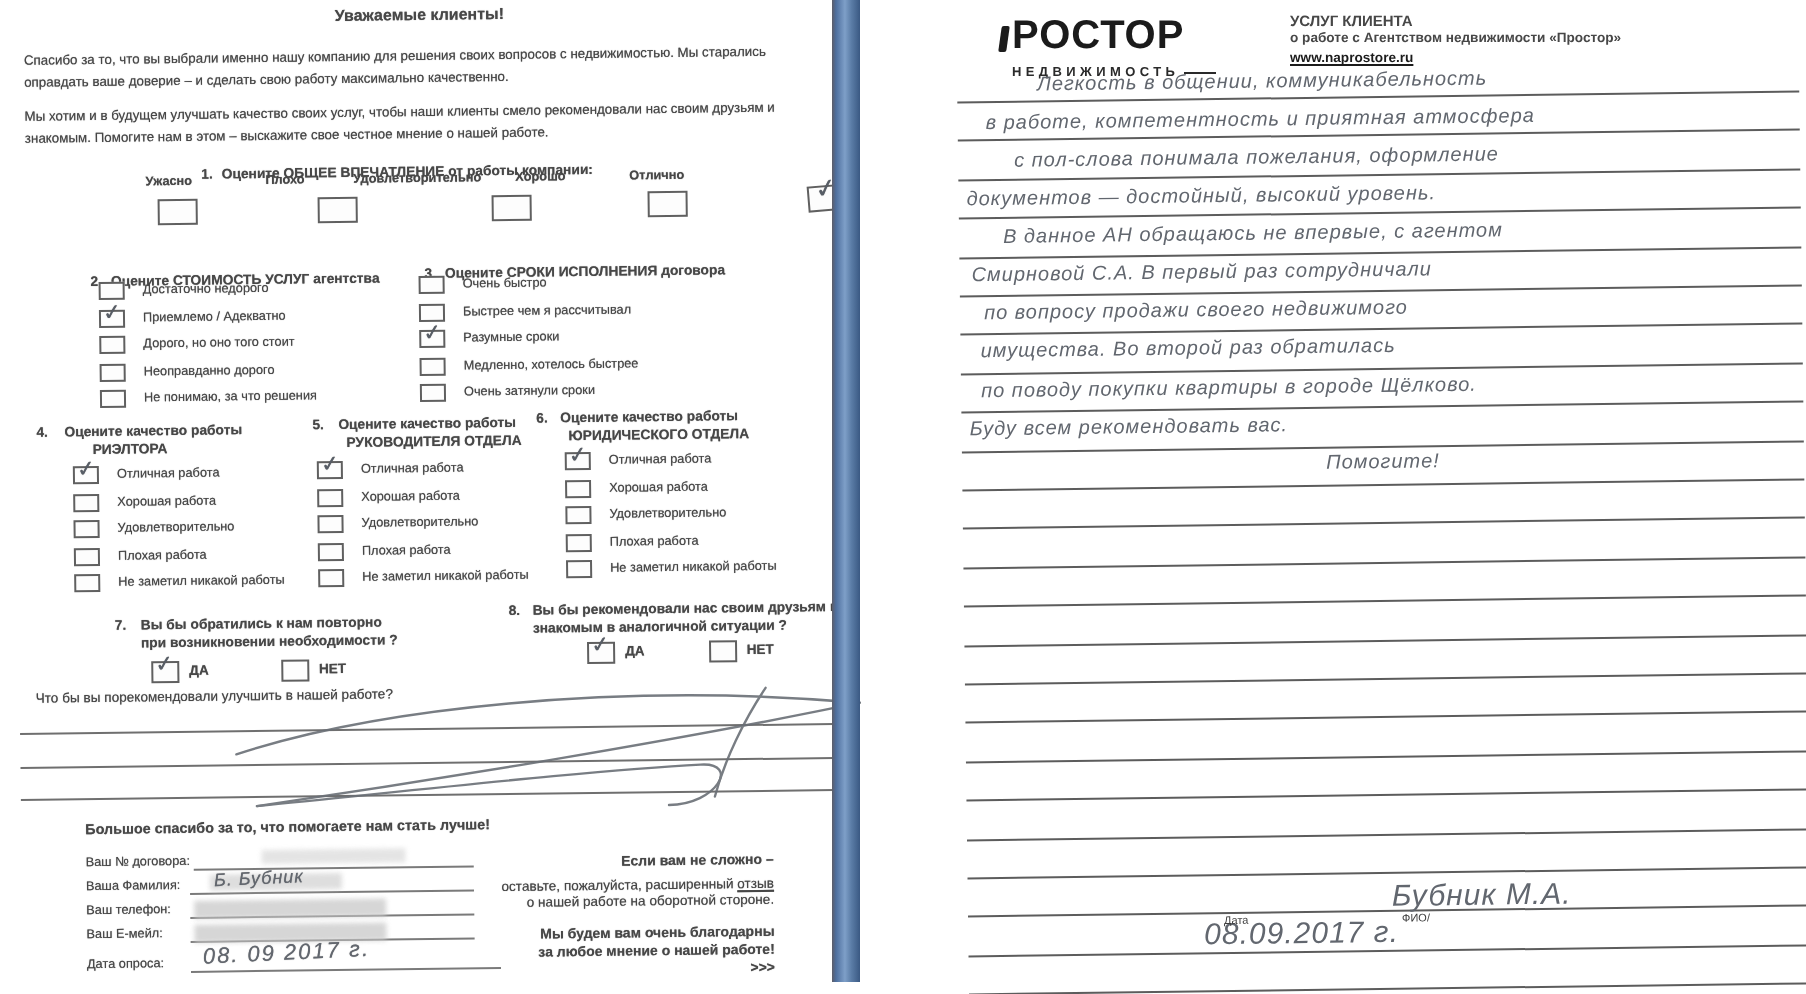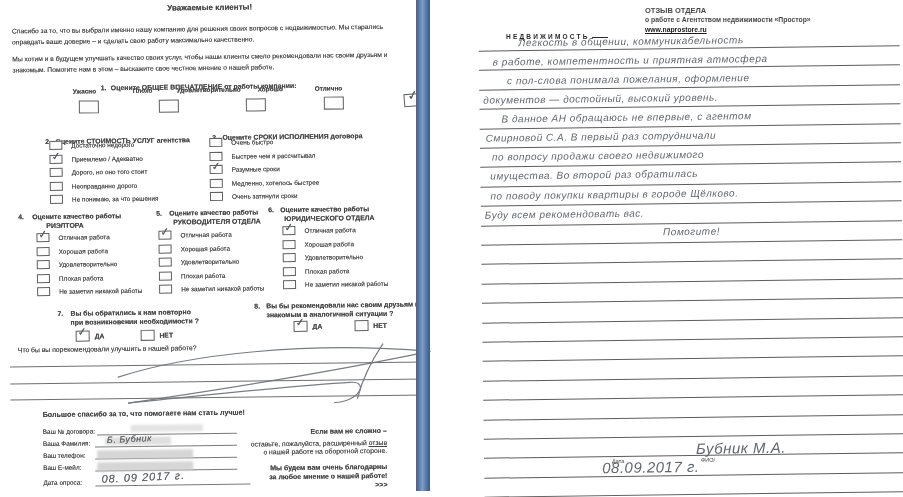--- a/index.html
+++ b/index.html
@@ -287,22 +287,26 @@
       <div class="sidenote sn-b" style="left:180px;top:465px;width:198px">Мы будем вам очень благодарны</div>
       <div class="sidenote sn-b" style="left:180px;top:474px;width:198px">за любое мнение о нашей работе!</div>
       <div class="sidenote sn-b" style="left:180px;top:483px;width:198px">&gt;&gt;&gt;</div>
     </div>
   </div>
 
   <div class="divider"></div>
 
   <div class="right-page">
 
+    <div class="logo-row">
+      <span class="logo-mark"></span>
+      <span class="logo-text">РОСТОР</span>
+    </div>
     <div class="logo-sub">НЕДВИЖИМОСТЬ</div>
-    <div class="abs rp-title" style="left:175px;top:6px">ОТЗЫВ ОТДЕЛА</div>
+    <div class="abs rp-title" style="left:175px;top:6px">УСЛУГ КЛИЕНТА</div>
     <div class="abs rp-sub" style="left:175px;top:16px">о работе с Агентством недвижимости «Простор»</div>
     <div class="abs rp-url" style="left:175px;top:26px">www.naprostore.ru</div>
 
     <div class="rp-rot">
 
       <div class="rlines">
           <div class="rline" style="top: 50px;"></div>
           <div class="rline" style="top: 69.4px;"></div>
           <div class="rline" style="top: 88.8px;"></div>
           <div class="rline" style="top: 108.2px;"></div>

